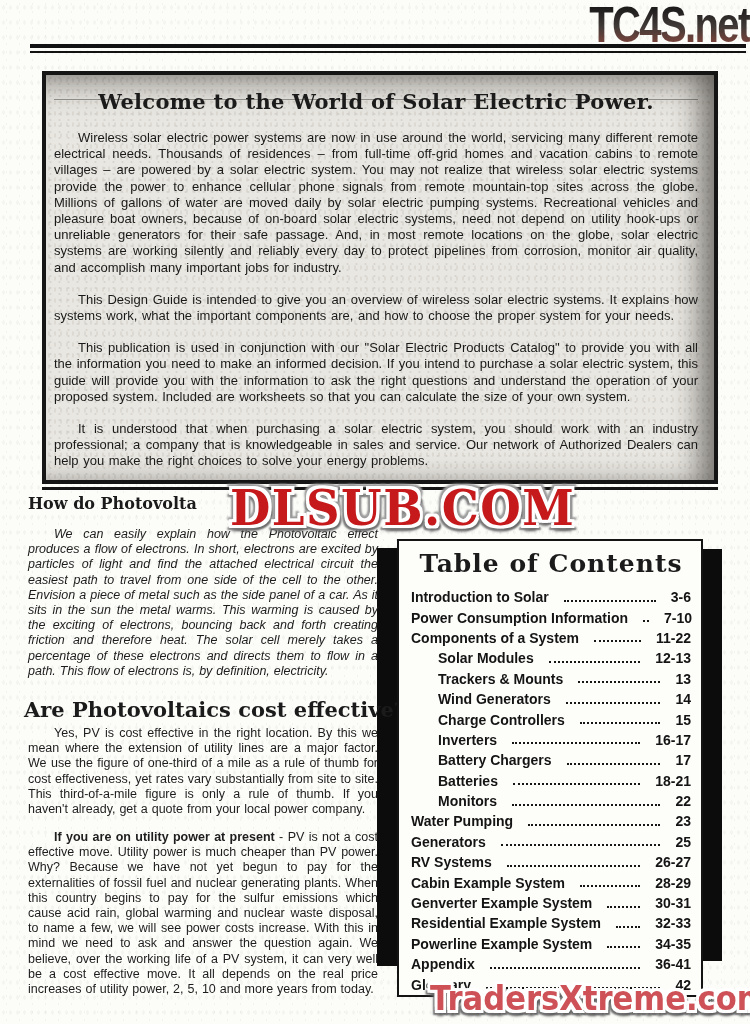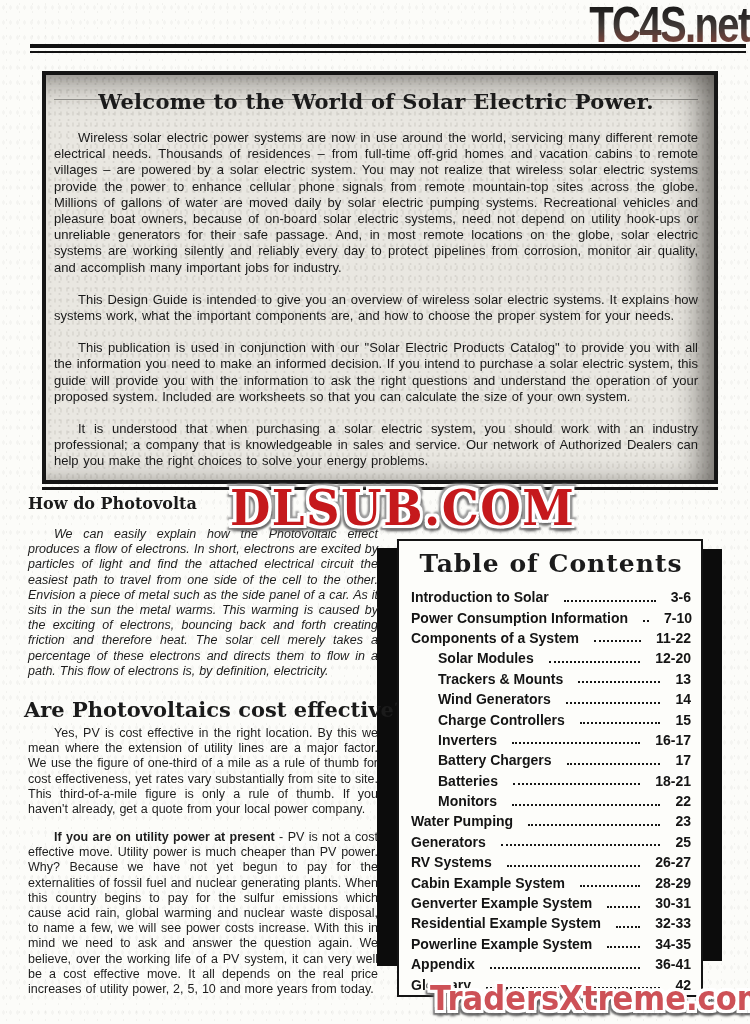--- a/index.html
+++ b/index.html
@@ -119,21 +119,21 @@
 
         <div class="toc-row">
           <span class="t-label">Components of a System</span>
           <span class="t-dots"></span>
           <span class="t-pages">11-22</span>
         </div>
 
         <div class="toc-row indent">
           <span class="t-label">Solar Modules</span>
           <span class="t-dots"></span>
-          <span class="t-pages">12-20</span>
+          <span class="t-pages">12-13</span>
         </div>
 
         <div class="toc-row indent">
           <span class="t-label">Trackers &amp; Mounts</span>
           <span class="t-dots"></span>
           <span class="t-pages">13</span>
         </div>
 
         <div class="toc-row indent">
           <span class="t-label">Wind Generators</span>

